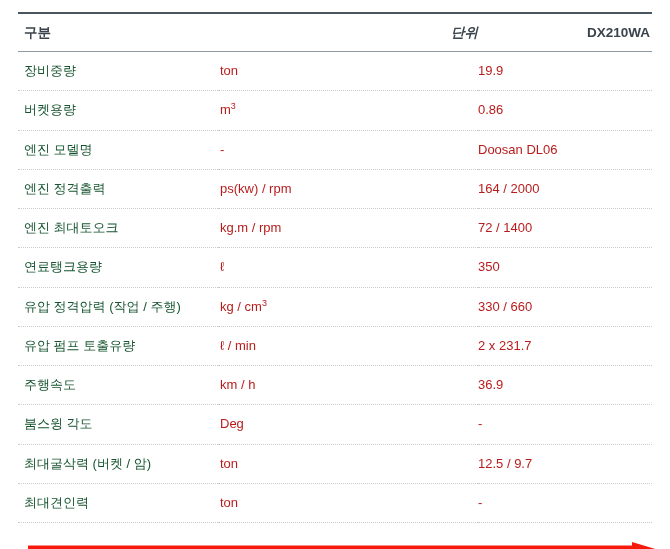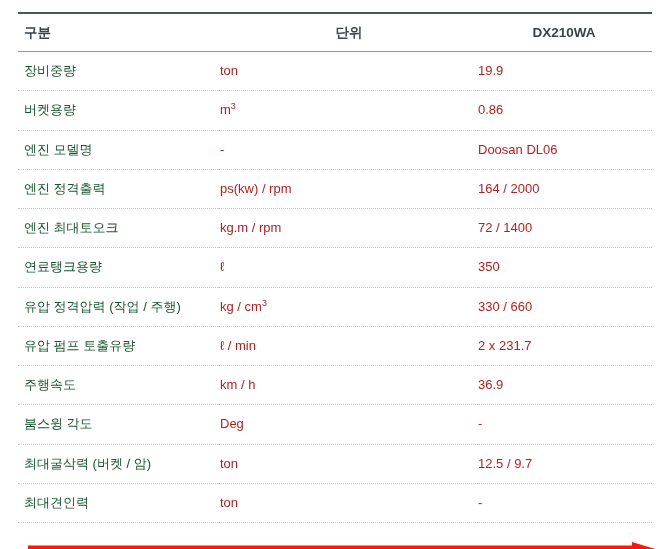--- a/index.html
+++ b/index.html
@@ -36,22 +36,22 @@
     border-top: 2px solid #4a555f;
     border-bottom: 1px solid #8d99a3;
     padding: 11px 0 10px 0;
     font-size: 13.5px;
     font-weight: bold;
     color: #3b444c;
     vertical-align: middle;
     line-height: 1.2;
   }
   thead tr.head-row th.h-label { text-align: left; padding-left: 6px; }
-  thead tr.head-row th.h-unit  { text-align: center; padding-left: 2px; }
-  thead tr.head-row th.h-value { text-align: center; padding-right: 2px; }
+  thead tr.head-row th.h-unit  { text-align: right; padding-left: 2px; font-style: italic; }
+  thead tr.head-row th.h-value { text-align: right; padding-right: 2px; }
 
   tbody tr.spec-row td {
     border-bottom: 1px dotted #c8ccd0;
     padding: 11px 0 11px 0;
     font-size: 13px;
     color: #b91c1c;
     height: 13px;
     vertical-align: middle;
     line-height: 1.25;
     white-space: nowrap;

